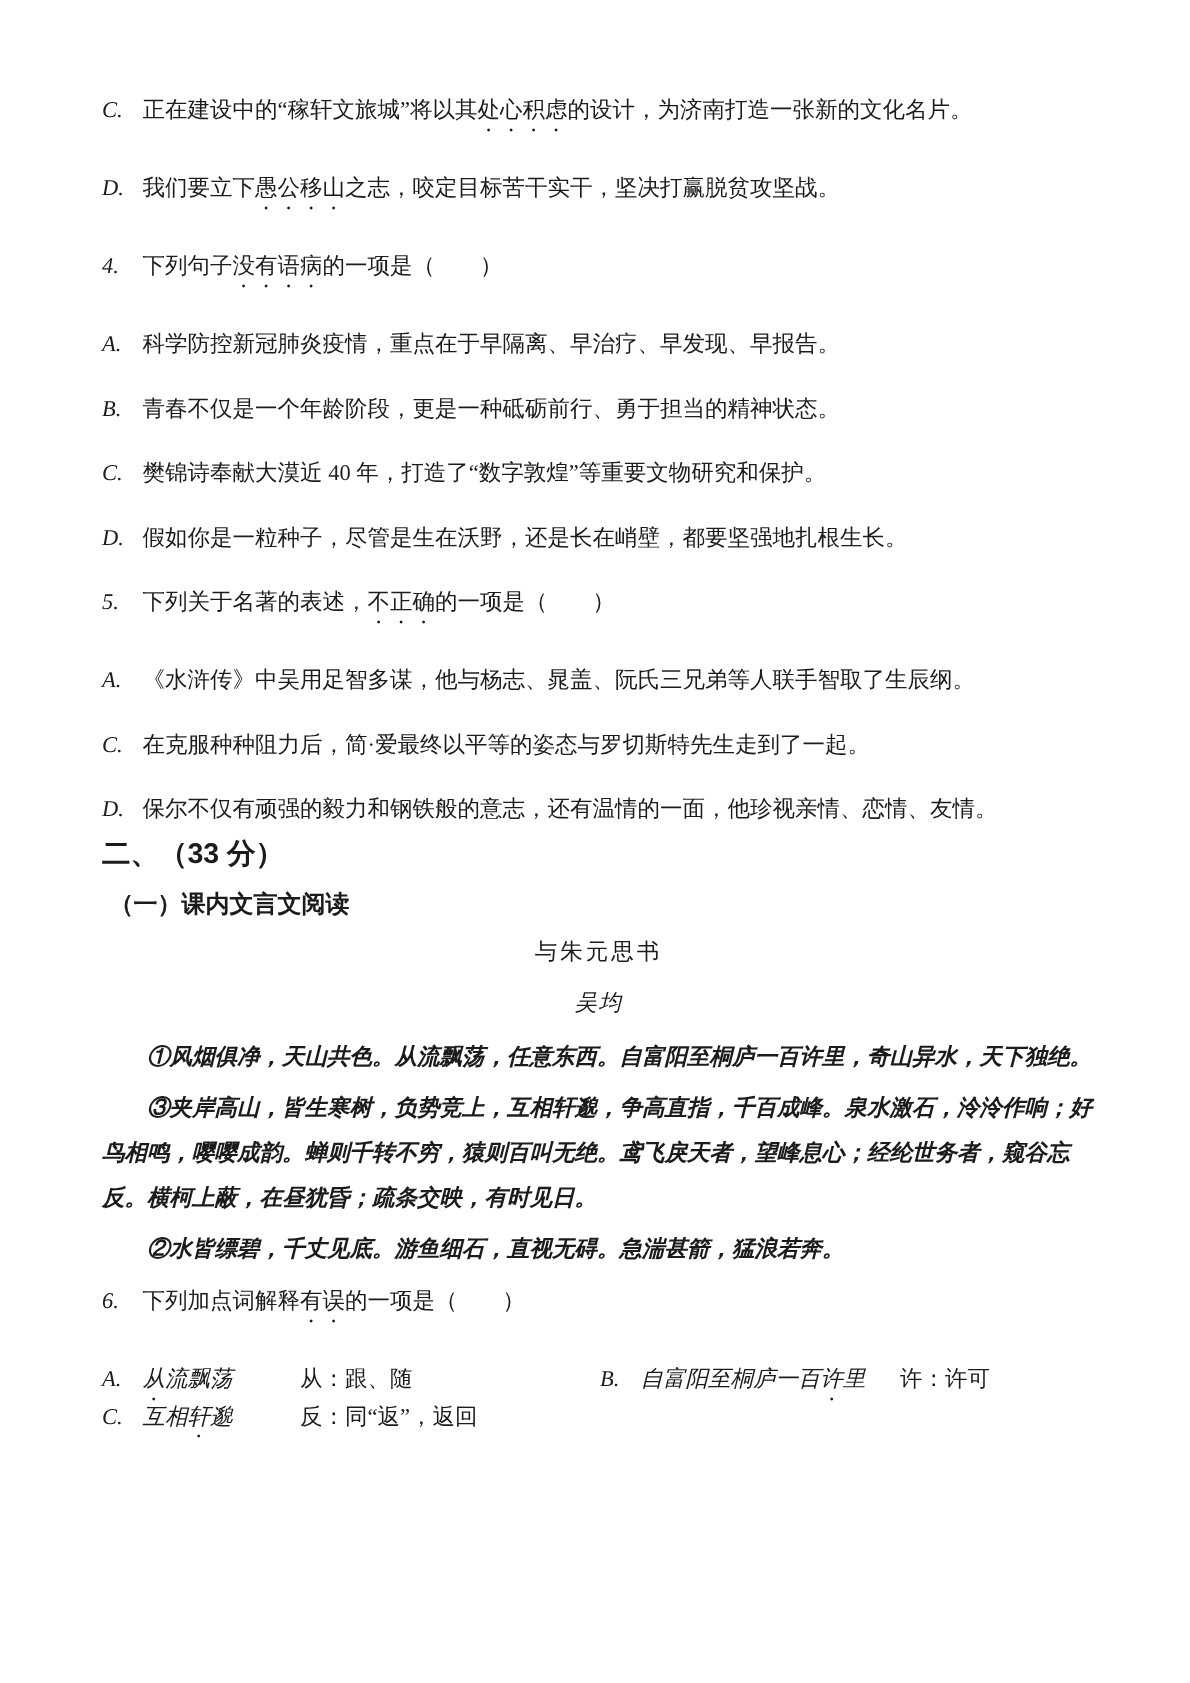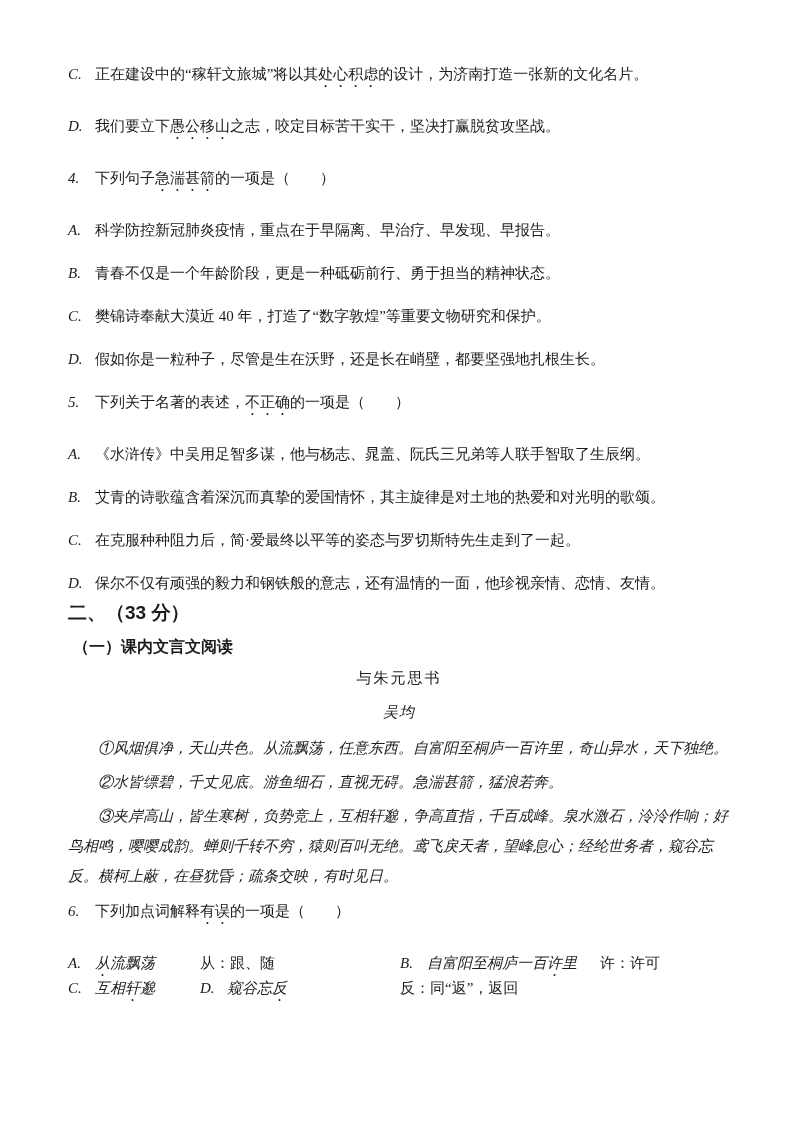--- a/index.html
+++ b/index.html
@@ -59,41 +59,41 @@
     line-height: 16px;
     margin: 0 0 13px 0;
     letter-spacing: 1px;
   }
   .para {
     font-style: italic;
     line-height: 30px;
     margin: 0 0 4px 0;
     text-indent: 2em;
   }
-  .passage { margin-bottom: 12px; }
+  .passage { margin-bottom: 12px; font-weight: bold; }
   .q6-grid {
     display: grid;
     grid-template-columns: 132px 200px 200px 1fr;
     line-height: 16px;
   }
 </style>
 </head>
 <body>
 
 <div class="page">
 
   <div class="line">
     <span class="lbl">C.</span><span><span>正在建设中的“稼轩文旅城”将以其</span><span class="em-dots">处心积虑</span><span>的设计，为济南打造一张新的文化名片。</span></span>
   </div>
   <div class="line">
     <span class="lbl">D.</span><span><span>我们要立下</span><span class="em-dots">愚公移山</span><span>之志，咬定目标苦干实干，坚决打赢脱贫攻坚战。</span></span>
   </div>
 
   <div class="line">
-    <span class="lbl">4.</span><span><span>下列句子</span><span class="em-dots">急湍甚箭</span><span>的一项是（　　）</span></span>
+    <span class="lbl">4.</span><span><span>下列句子</span><span class="em-dots">没有语病</span><span>的一项是（　　）</span></span>
   </div>
   <div class="line">
     <span class="lbl">A.</span><span>科学防控新冠肺炎疫情，重点在于早隔离、早治疗、早发现、早报告。</span>
   </div>
   <div class="line">
     <span class="lbl">B.</span><span>青春不仅是一个年龄阶段，更是一种砥砺前行、勇于担当的精神状态。</span>
   </div>
   <div class="line">
     <span class="lbl">C.</span><span>樊锦诗奉献大漠近 40 年，打造了“数字敦煌”等重要文物研究和保护。</span>
   </div>
@@ -101,56 +101,50 @@
     <span class="lbl">D.</span><span>假如你是一粒种子，尽管是生在沃野，还是长在峭壁，都要坚强地扎根生长。</span>
   </div>
 
   <div class="line">
     <span class="lbl">5.</span><span><span>下列关于名著的表述，</span><span class="em-dots">不正确</span><span>的一项是（　　）</span></span>
   </div>
   <div class="line">
     <span class="lbl">A.</span><span>《水浒传》中吴用足智多谋，他与杨志、晁盖、阮氏三兄弟等人联手智取了生辰纲。</span>
   </div>
   <div class="line">
-    <span class="lbl">B.</span><span>艾青的诗歌蕴含着深沉而真挚的爱国情怀，其主旋律是对土地的热爱和对光明的歌颂。</span>
-  </div>
-  <div class="line">
     <span class="lbl">C.</span><span>在克服种种阻力后，简·爱最终以平等的姿态与罗切斯特先生走到了一起。</span>
   </div>
   <div class="line tight">
     <span class="lbl">D.</span><span>保尔不仅有顽强的毅力和钢铁般的意志，还有温情的一面，他珍视亲情、恋情、友情。</span>
   </div>
 
   <div class="sec-heading">二、（33 分）</div>
   <div class="sub-heading">（一）课内文言文阅读</div>
 
   <div class="essay-title">与朱元思书</div>
   <div class="essay-author">吴均</div>
 
   <div class="passage">
     <p class="para">①风烟俱净，天山共色。从流飘荡，任意东西。自富阳至桐庐一百许里，奇山异水，天下独绝。</p>
+    <p class="para">③夹岸高山，皆生寒树，负势竞上，互相轩邈，争高直指，千百成峰。泉水激石，泠泠作响；好鸟相鸣，嘤嘤成韵。蝉则千转不穷，猿则百叫无绝。鸢飞戾天者，望峰息心；经纶世务者，窥谷忘反。横柯上蔽，在昼犹昏；疏条交映，有时见日。</p>
     <p class="para">②水皆缥碧，千丈见底。游鱼细石，直视无碍。急湍甚箭，猛浪若奔。</p>
-    <p class="para">③夹岸高山，皆生寒树，负势竞上，互相轩邈，争高直指，千百成峰。泉水激石，泠泠作响；好鸟相鸣，嘤嘤成韵。蝉则千转不穷，猿则百叫无绝。鸢飞戾天者，望峰息心；经纶世务者，窥谷忘反。横柯上蔽，在昼犹昏；疏条交映，有时见日。</p>
   </div>
 
   <div class="line">
     <span class="lbl">6.</span><span><span>下列加点词解释</span><span class="em-dots">有误</span><span>的一项是（　　）</span></span>
   </div>
 
   <div class="q6-grid">
     <div>
       <span class="lbl">A.</span><span class="kai"><span></span><span class="em-dots">从</span><span>流飘荡</span></span>
     </div>
     <div>从：跟、随</div>
     <div>
       <span class="lbl">B.</span><span class="kai"><span>自富阳至桐庐一百</span><span class="em-dots">许</span><span>里</span></span>
     </div>
     <div>许：许可</div>
     <div>
       <span class="lbl">C.</span><span class="kai"><span>互相</span><span class="em-dots">轩</span><span>邈</span></span>
     </div>
-    <div>
-      <span class="lbl">D.</span><span class="kai"><span>窥谷忘</span><span class="em-dots">反</span><span></span></span>
-    </div>
     <div>反：同“返”，返回</div>
   </div>
 
 </div>
 
 </body></html>

